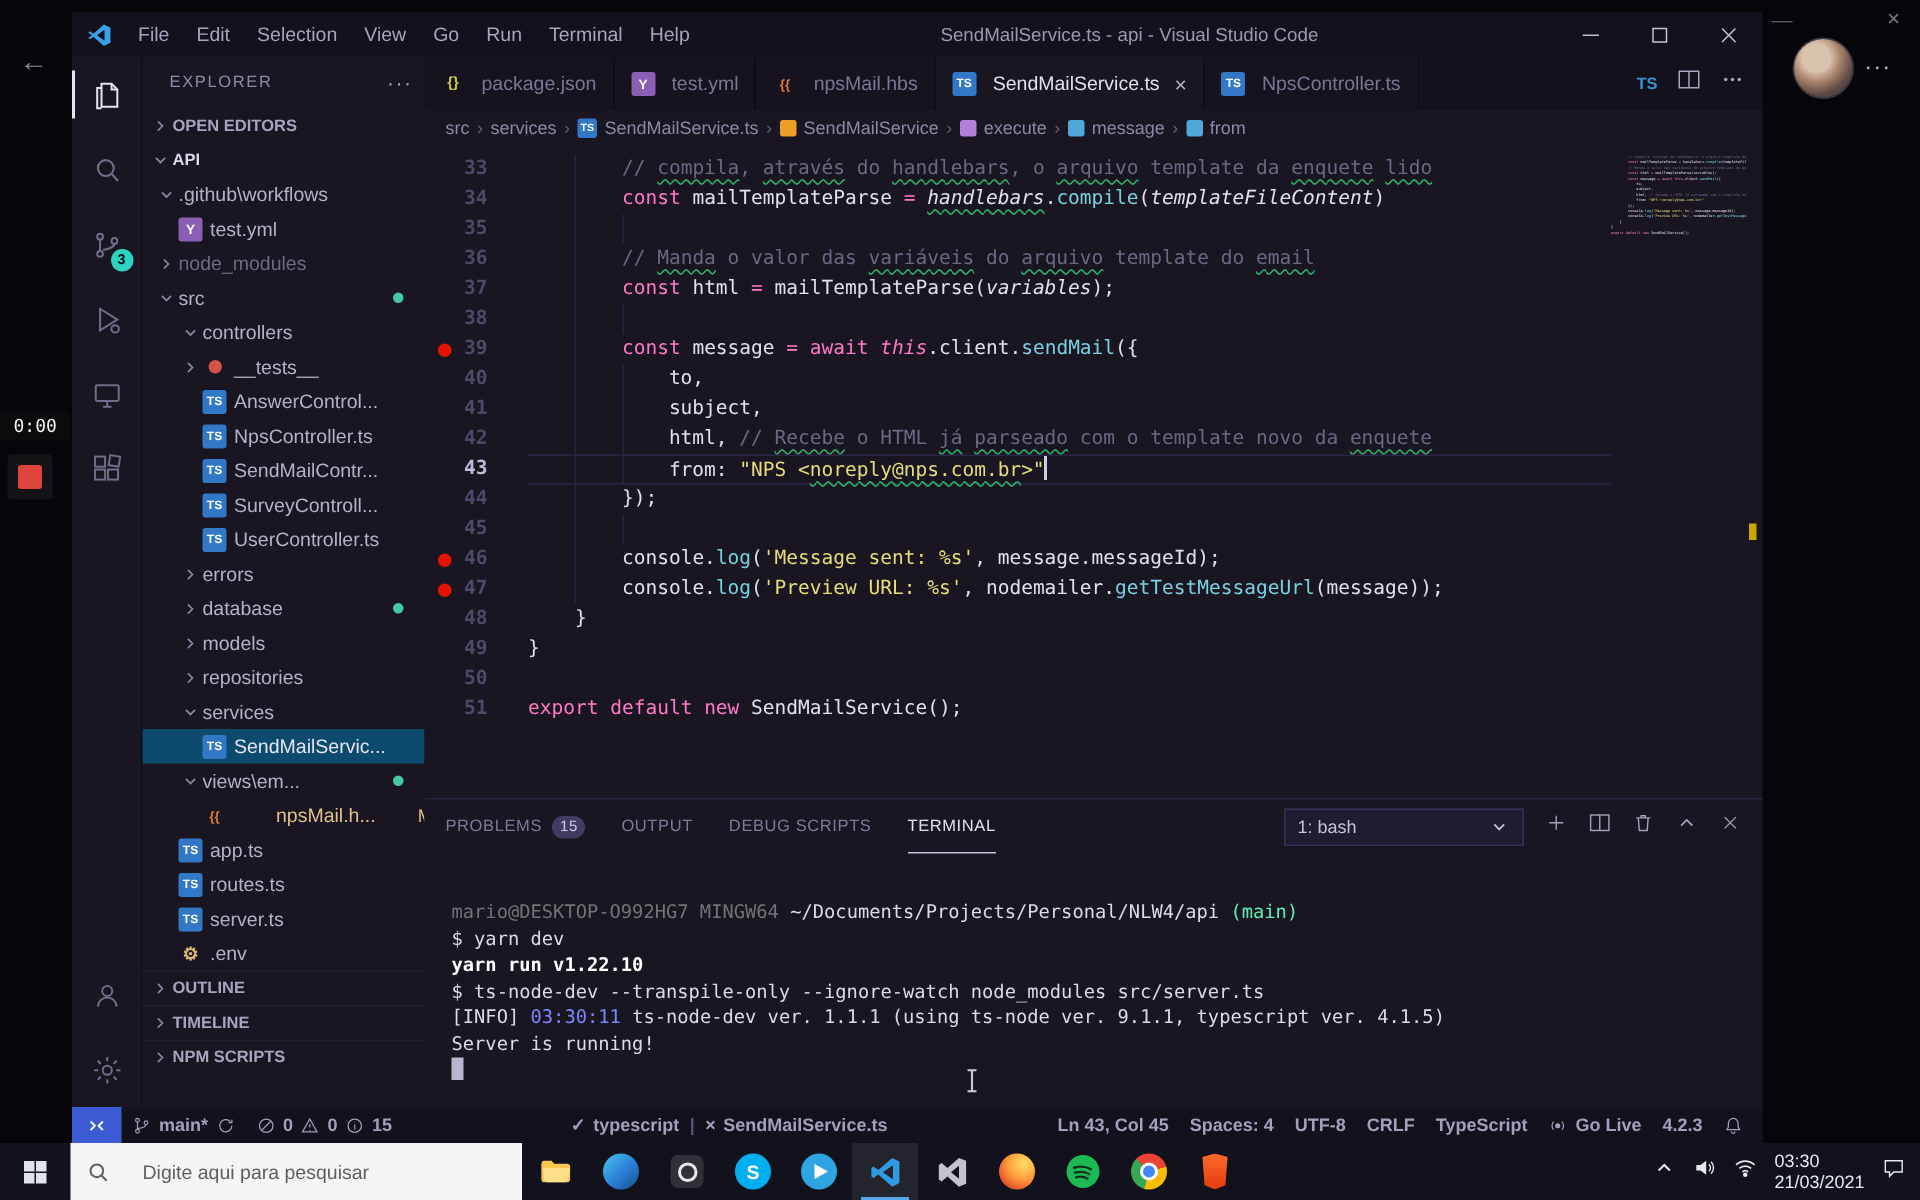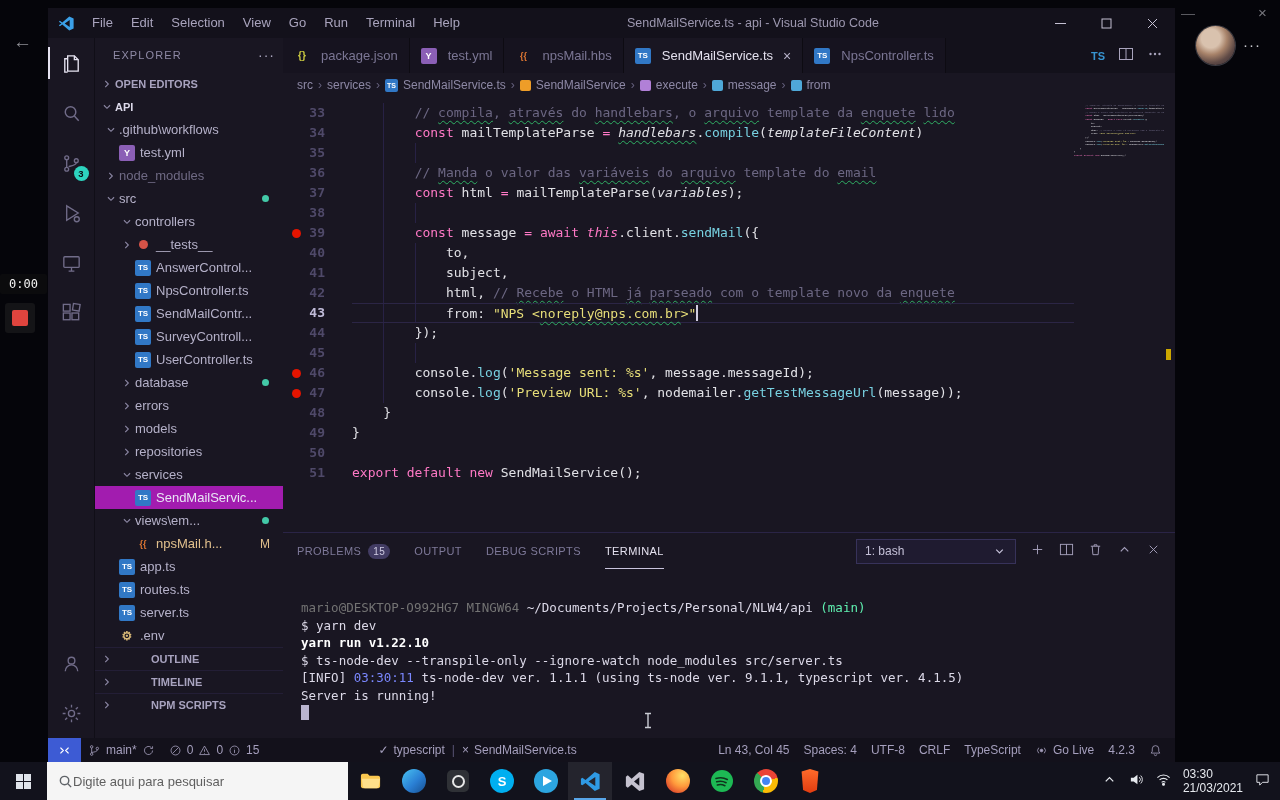--- a/index.html
+++ b/index.html
@@ -27,26 +27,26 @@
   .ab-item.active::before { content:""; position:absolute; left:0; top:9px; bottom:9px; width:2px; background:#e6e3f1; }
   .ab-item svg { width:23px; height:23px; }
   .ab-badge { position:absolute; right:6px; bottom:7px; min-width:15px; height:15px; border-radius:8px; background:#2dd4bf; color:#0b0b12; font-size:9.5px; font-weight:bold; display:flex; align-items:center; justify-content:center; padding:0 3px; }
   .ab-bottom { margin-top:auto; display:flex; flex-direction:column; align-items:center; }
 
   
   .sidebar { width:188px; background:#191622; color:#b5b1c9; display:flex; flex-direction:column; flex:none; overflow:hidden; }
   .sb-title { height:34px; display:flex; align-items:center; padding:0 8px 0 18px; font-size:11px; letter-spacing:1.1px; color:#8f8aa6; flex:none; }
   .sb-title .dots { margin-left:auto; color:#a9a4bd; font-size:14px; letter-spacing:1px; }
   .sb-row { height:23px; display:flex; align-items:center; font-size:11px; font-weight:bold; color:#a8a3bf; padding-left:4px; flex:none; }
-  .sb-row.sec { border-top:1px solid #231e36;gap:36px; }
+  .sb-row.sec { border-top:1px solid #231e36; }
   .sb-row .chev, .trow .chev { width:16px; height:16px; flex:none; color:#8b86a3; display:flex; align-items:center; justify-content:center; }
   .sb-row.proj { color:#dcd9ea; }
   #tree { flex:none; }
   .trow { height:23px; display:flex; align-items:center; font-size:13px; color:#b5b1c9; white-space:nowrap; overflow:hidden; }
-  .trow.sel { background:#a21caf; color:#e8e5f4; }
+  .trow.sel { background:#0c4a6e; color:#e8e5f4; }
   .trow.dim .tlabel { color:#6f6a84; }
   .tlabel.mod { color:#e2c08d; }
   .gitdot { width:7px; height:7px; border-radius:50%; background:#43c9a8; margin-left:auto; margin-right:14px; flex:none; }
   .gitbadge { margin-left:auto; margin-right:13px; color:#e2c08d; font-size:12px; flex:none; }
 
   
   .fi { width:16px; height:16px; display:inline-flex; align-items:center; justify-content:center; flex:none; margin-right:5px; border-radius:2px; font-family:"Liberation Sans",sans-serif; font-weight:bold; }
   .fi-ts { background:#3178c6; color:#fff; font-size:8px; }  .fi-ts::after { content:"TS"; }
   .fi-yml { background:#8b5fb6; color:#fff; font-size:9px; } .fi-yml::after { content:"Y"; }
   .fi-hbs { color:#e37933; font-size:9px; }                  .fi-hbs::after { content:"{{"; }
@@ -116,33 +116,33 @@
   .terminal { flex:1; padding:30px 0 0 18px; font-family:"DejaVu Sans Mono",monospace; font-size:12.5px; line-height:17.6px; color:#dcd9e8; overflow:hidden; }
   .tml { white-space:pre; }
   .tm-t { color:#dcd9e8; }
   .tm-m { color:#737373; }
   .tm-b { color:#5ff0b0; }
   .tm-bold { color:#ffffff; font-weight:bold; }
   .tm-blue { color:#7b88ff; }
   .tcursor { display:inline-block; width:8px; height:15px; background:#b9b4cf; vertical-align:-2px; }
 
   
-  .statusbar { height:24px; background:#13111b; display:flex; align-items:center; font-size:12px; color:#a59fbd; flex:none; }
+  .statusbar { height:24px; background:#13111b; display:flex; align-items:center; font-size:12px; color:#a59fbd; flex:none;font-weight:bold; }
   .sbi { display:flex; align-items:center; gap:5px; padding:0 7px; height:100%; white-space:nowrap; }
   .sbi svg { width:13px; height:13px; }
   .sbi.remote { width:33px; background:#3d5bd4; color:#fff; justify-content:center; padding:0; }
   .sb-right { margin-left:auto; display:flex; height:100%; align-items:center; padding-right:6px; }
   .pipe { color:#5a5575; padding:0 2px; }
   .tscheck-gap { margin-left:105px; }
   .glyph { font-size:12px; }
 
   
   .taskbar { position:absolute; left:0; top:762px; width:1280px; height:38px; background:#12121c; display:flex; align-items:stretch; z-index:6; }
   .tb-start { width:47px; display:flex; align-items:center; justify-content:center; }
-  .tb-search { width:301px; background:#f5f5f5; display:flex; align-items:center; gap:0; padding:0 11px; font-size:13px; color:#5f5f5f; }
+  .tb-search { width:301px; background:#f5f5f5; display:flex; align-items:center; gap:22px; padding:0 11px; font-size:13px; color:#5f5f5f; }
   .tb-icons { display:flex; }
   .ticon { width:44px; display:flex; align-items:center; justify-content:center; position:relative; }
   .ticon.active { background:rgba(255,255,255,.08); }
   .ticon.active::after { content:""; position:absolute; left:6px; right:6px; bottom:0; height:2px; background:#59a6e8; }
   .tray { margin-left:auto; display:flex; align-items:center; gap:12px; padding-right:10px; color:#e6e9ee; }
   .tray svg { width:15px; height:15px; }
   .clock { font-size:12px; line-height:14px; text-align:left; }
 
   .ic-folder svg { width:23px; height:23px; }
   .ic-edge { width:24px; height:24px; border-radius:50%; background:linear-gradient(135deg,#49c3f2,#2a7fd4 55%,#174f8f); }
@@ -361,30 +361,30 @@
             <div class="trow" style="padding-left: 40px;">
               <span class="fi fi-ts"></span>
               <span class="tlabel">UserController.ts</span>
             </div>
             <div class="trow" style="padding-left: 24px;">
               <span class="chev">
                 <svg viewBox="0 0 16 16" width="14" height="14">
                   <path d="M6 4.5L9.5 8 6 11.5" fill="none" stroke="currentColor" stroke-width="1.3"></path>
                 </svg>
               </span>
+              <span class="tlabel">errors</span>
+            </div>
+            <div class="trow" style="padding-left: 24px;">
+              <span class="chev">
+                <svg viewBox="0 0 16 16" width="14" height="14">
+                  <path d="M6 4.5L9.5 8 6 11.5" fill="none" stroke="currentColor" stroke-width="1.3"></path>
+                </svg>
+              </span>
               <span class="tlabel">database</span>
               <span class="gitdot"></span>
-            </div>
-            <div class="trow" style="padding-left: 24px;">
-              <span class="chev">
-                <svg viewBox="0 0 16 16" width="14" height="14">
-                  <path d="M6 4.5L9.5 8 6 11.5" fill="none" stroke="currentColor" stroke-width="1.3"></path>
-                </svg>
-              </span>
-              <span class="tlabel">errors</span>
             </div>
             <div class="trow" style="padding-left: 24px;">
               <span class="chev">
                 <svg viewBox="0 0 16 16" width="14" height="14">
                   <path d="M6 4.5L9.5 8 6 11.5" fill="none" stroke="currentColor" stroke-width="1.3"></path>
                 </svg>
               </span>
               <span class="tlabel">models</span>
             </div>
             <div class="trow" style="padding-left: 24px;">
@@ -409,21 +409,21 @@
             </div>
             <div class="trow" style="padding-left: 24px;">
               <span class="chev">
                 <svg viewBox="0 0 16 16" width="14" height="14">
                   <path d="M4.5 6L8 9.5 11.5 6" fill="none" stroke="currentColor" stroke-width="1.3"></path>
                 </svg>
               </span>
               <span class="tlabel">views\em...</span>
               <span class="gitdot"></span>
             </div>
-            <div class="trow" style="padding-left: 40px;">
+            <div class="trow" style="padding-left: 40px; gap: 28px;">
               <span class="fi fi-hbs"></span>
               <span class="tlabel mod">npsMail.h...</span>
               <span class="gitbadge">M</span>
             </div>
             <div class="trow" style="padding-left: 24px;">
               <span class="fi fi-ts"></span>
               <span class="tlabel">app.ts</span>
             </div>
             <div class="trow" style="padding-left: 24px;">
               <span class="fi fi-ts"></span>

